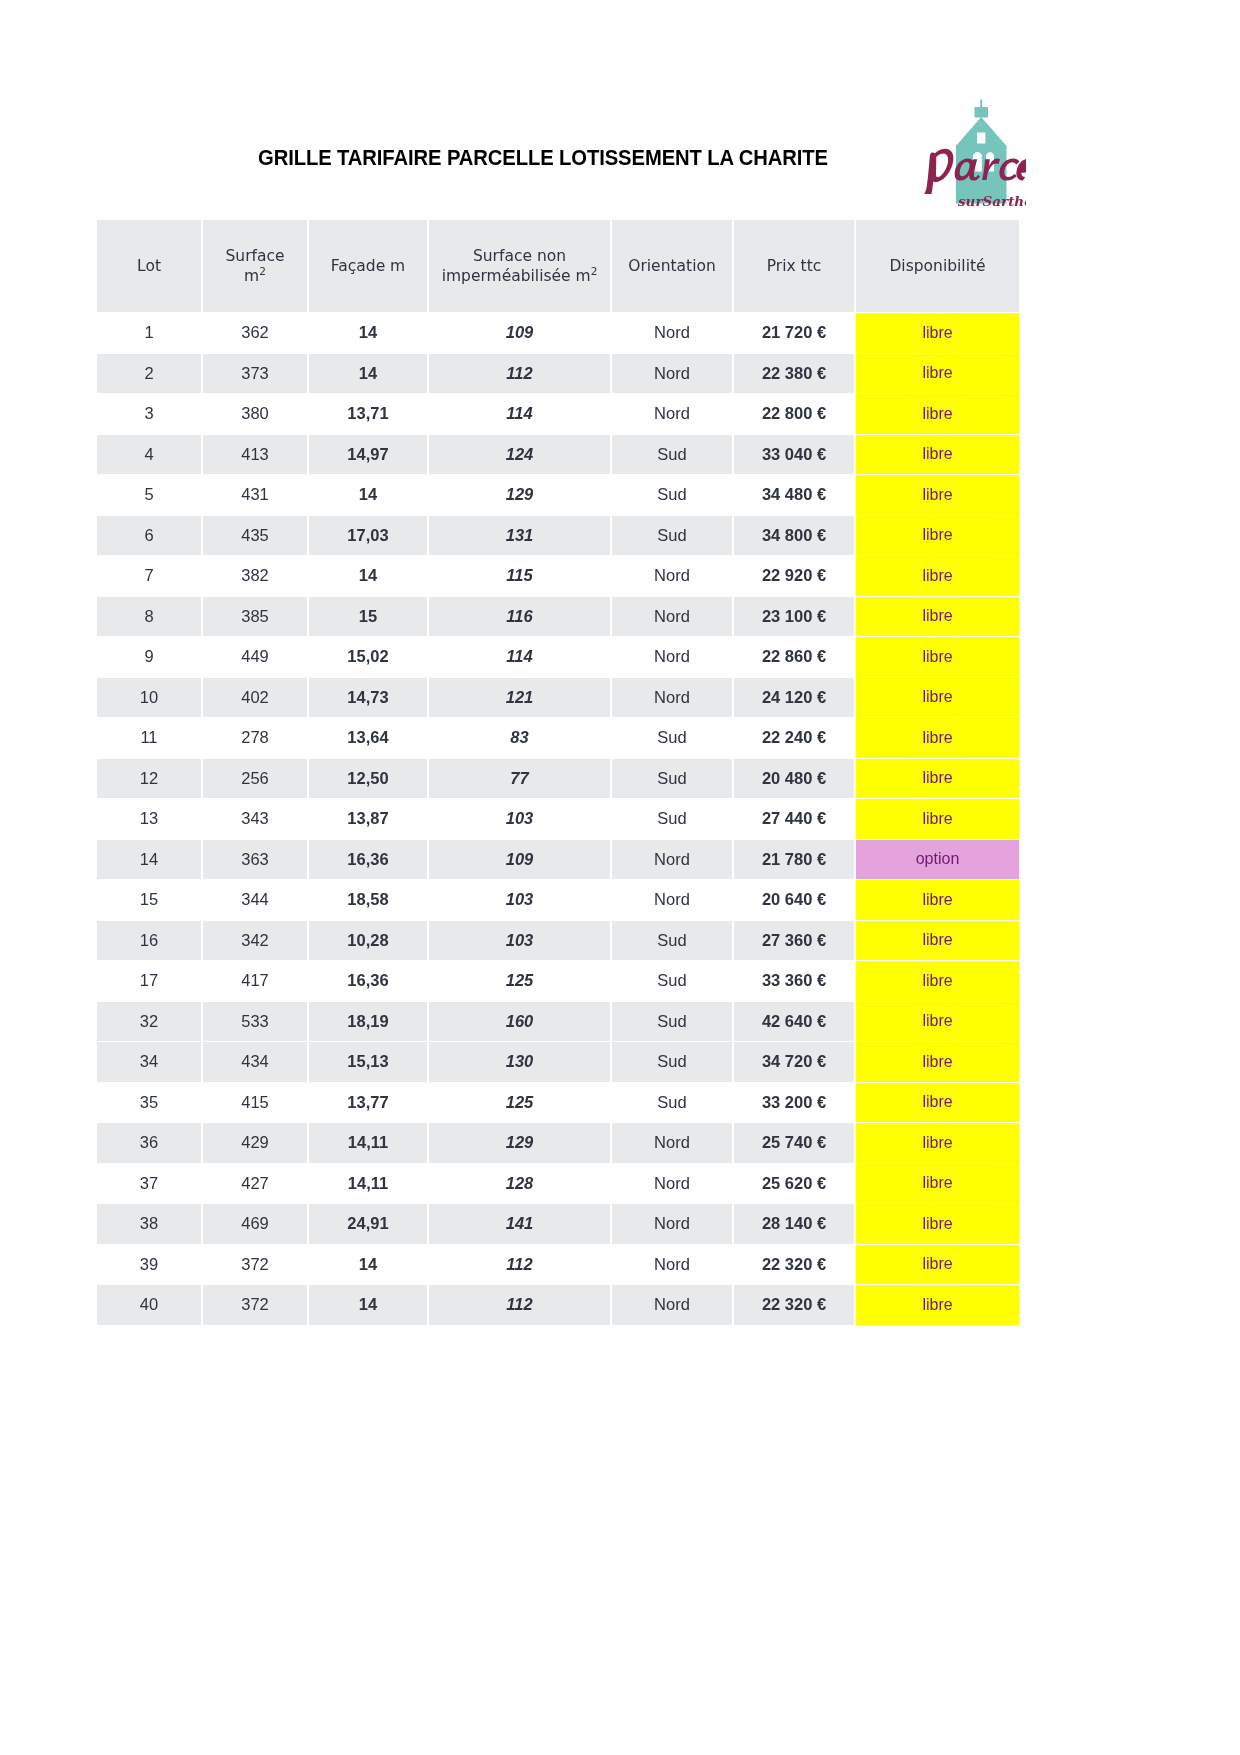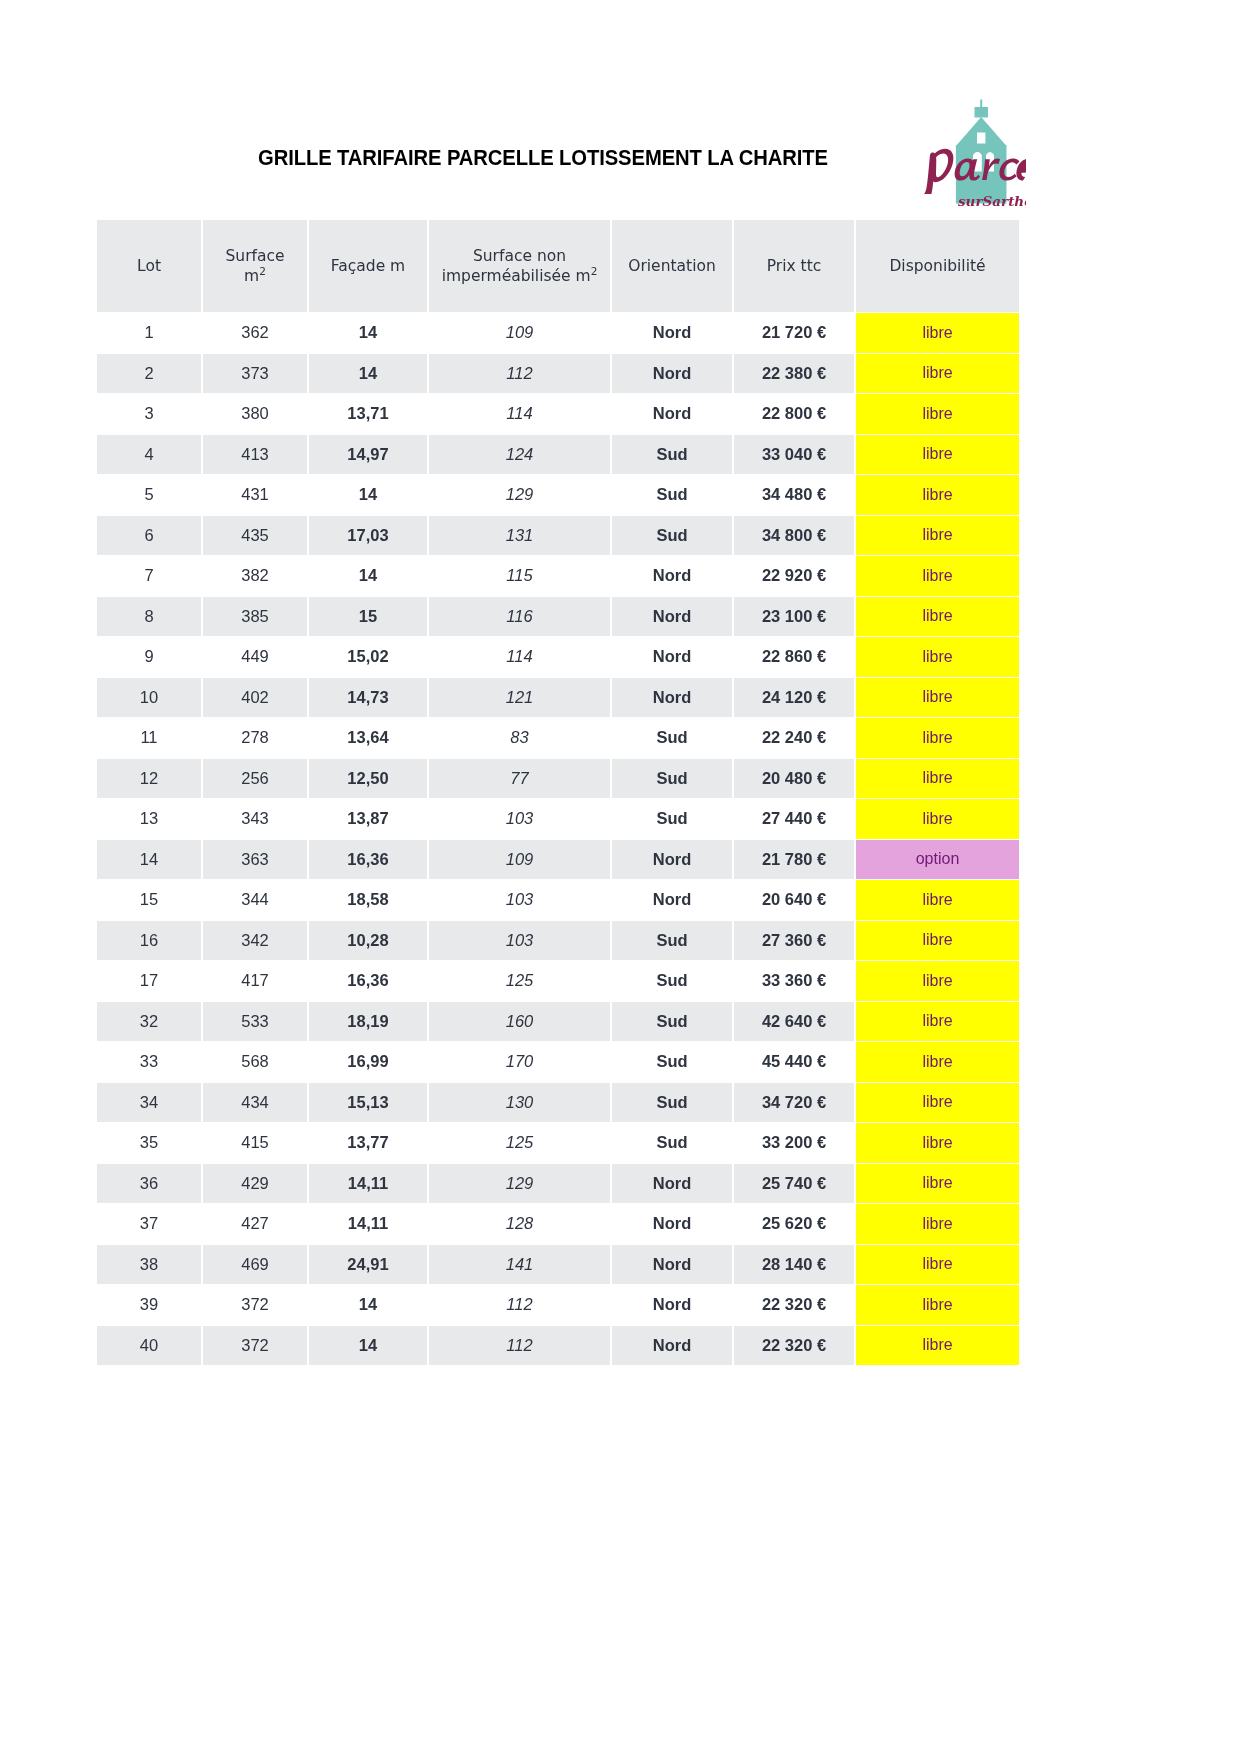--- a/index.html
+++ b/index.html
@@ -100,22 +100,22 @@
   table.grid tbody td {
     height: 39.5px;
     font-size: 16.5px;
     background: #ffffff;
   }
   table.grid tbody tr.alt td { background: #e8e9ea; }
 
   td.lot     { font-weight: normal; font-size: 16px; }
   td.surf    { font-weight: normal; }
   td.fac     { font-weight: bold; }
-  td.nonimp  { font-weight: normal; font-style: italic; }
-  td.orient  { font-weight: bold; font-size: 16px; }
+  td.nonimp  { font-weight: bold; font-style: italic; }
+  td.orient  { font-weight: normal; font-size: 16px; }
   td.prix    { font-weight: bold; }
 
   
   table.grid tbody td.dispo {
     font-weight: normal;
     font-size: 16px;
     color: #701a75;
   }
   table.grid tbody tr td.dispo.libre,
   table.grid tbody tr.alt td.dispo.libre { background: #ffff00; }
@@ -384,29 +384,20 @@
           </tr>
           <tr class="alt">
             <td class="lot">32</td>
             <td class="surf">533</td>
             <td class="fac">18,19</td>
             <td class="nonimp">160</td>
             <td class="orient">Sud</td>
             <td class="prix">42 640 €</td>
             <td class="dispo libre">libre</td>
           </tr>
-          <tr>
-            <td class="lot">33</td>
-            <td class="surf">568</td>
-            <td class="fac">16,99</td>
-            <td class="nonimp">170</td>
-            <td class="orient">Sud</td>
-            <td class="prix">45 440 €</td>
-            <td class="dispo libre">libre</td>
-          </tr>
           <tr class="alt">
             <td class="lot">34</td>
             <td class="surf">434</td>
             <td class="fac">15,13</td>
             <td class="nonimp">130</td>
             <td class="orient">Sud</td>
             <td class="prix">34 720 €</td>
             <td class="dispo libre">libre</td>
           </tr>
           <tr>

